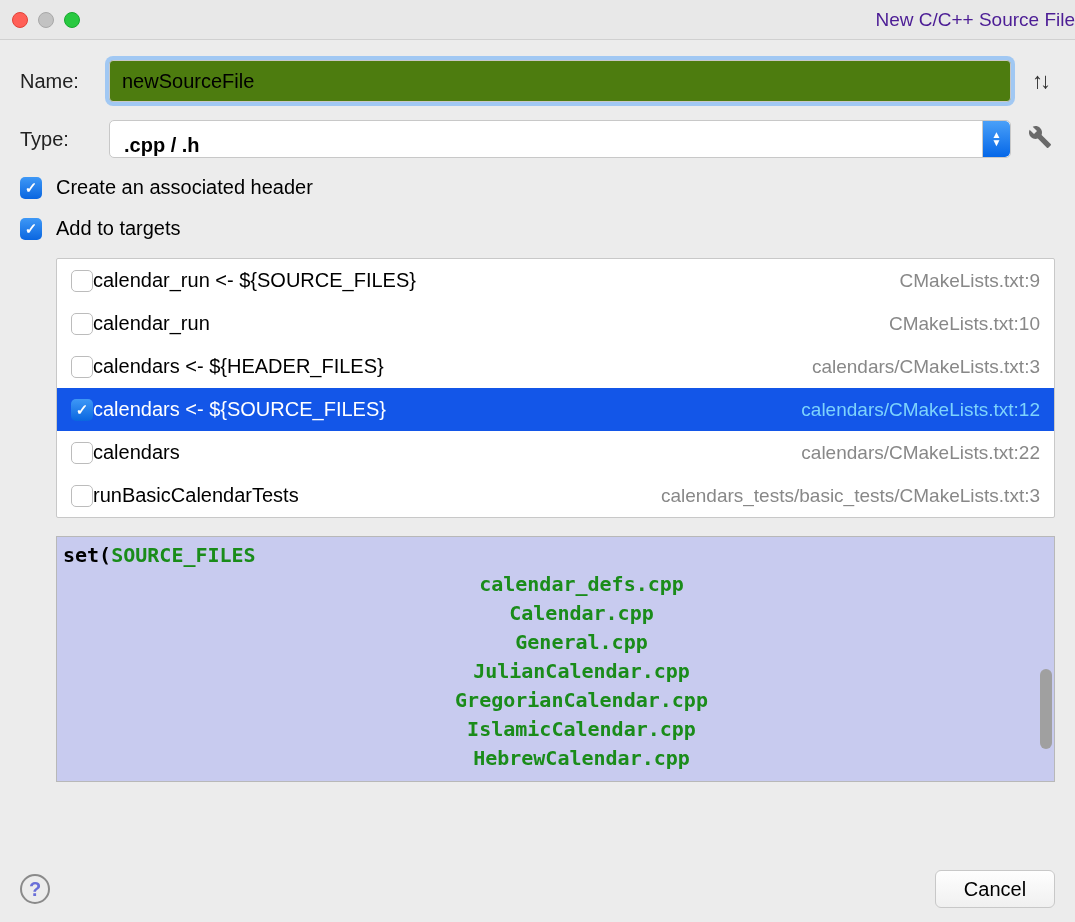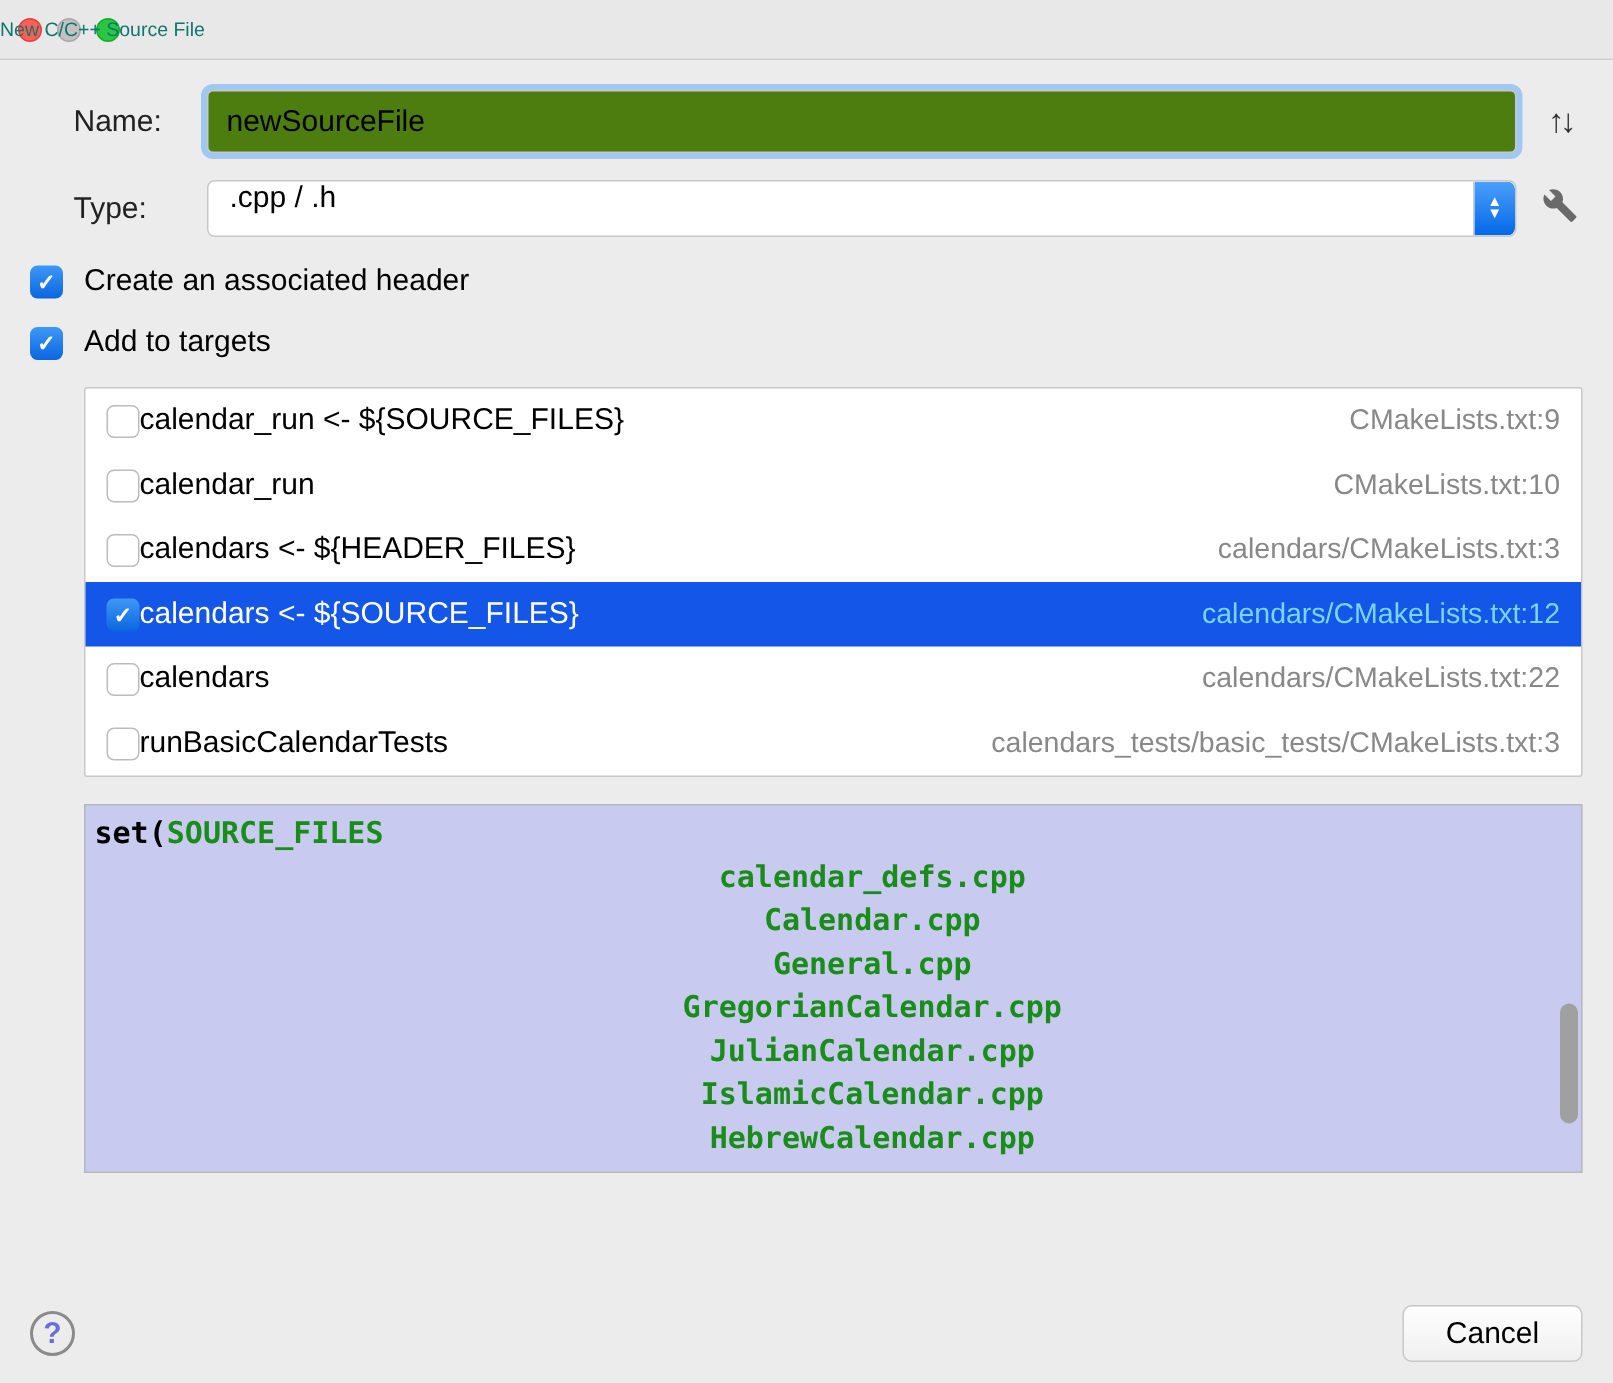--- a/index.html
+++ b/index.html
@@ -27,34 +27,33 @@
       width: 16px;
       height: 16px;
       border-radius: 50%;
     }
     .red { background: #ff5f57; border: 1px solid #e24238; }
     .yellow { background: #c2c2c2; border: 1px solid #a8a8a8; }
     .green { background: #28c940; border: 1px solid #17a82e; }
     .title {
       position: absolute;
       left: 0; right: 0;
-      text-align: left;
-      font-size: 13px;
-      color: #0f766e;
+      text-align: right;
+      font-size: 19px;
+      color: #4c1d95;
       pointer-events: none;
     }
     .content {
       padding: 20px 20px 0 20px;
     }
     .row {
       display: flex;
       align-items: center;
       margin-bottom: 18px;
       gap: 14px;
-      margin-left: 29px;
     }
     .label {
       width: 75px;
       font-size: 20px;
       color: #222;
     }
     .name-input {
       flex: 1;
       height: 42px;
       border: 1px solid #c8c8c8;
@@ -68,29 +67,30 @@
     .updown-icon {
       font-size: 22px;
       color: #333;
       width: 30px;
       text-align: center;
       letter-spacing: -3px;
     }
     .type-select {
       flex: 1;
       display: flex;
-      align-items: flex-start;
+      align-items: flex-end;
       justify-content: space-between;
       height: 38px;
       background: #fff;
       border: 1px solid #c8c8c8;
       border-radius: 5px;
       padding-left: 14px;
       font-size: 20px;
       overflow: hidden;
+      font-weight: bold;
     }
     .select-button {
       background: linear-gradient(#4aa0f8, #0567e8);
       width: 28px;
       height: 100%;
       display: flex;
       flex-direction: column;
       align-items: center;
       justify-content: center;
       color: white;
@@ -301,22 +301,22 @@
         <div class="target-name">runBasicCalendarTests</div>
         <div class="target-loc">calendars_tests/basic_tests/CMakeLists.txt:3</div>
       </div>
     </div>
 
   <div class="code-preview" id="code-preview">
       <div class="code-line"><span class="kw">set(</span><span class="var">SOURCE_FILES</span></div>
       <div class="code-line indent"><span class="file">calendar_defs.cpp</span></div>
       <div class="code-line indent"><span class="file">Calendar.cpp</span></div>
       <div class="code-line indent"><span class="file">General.cpp</span></div>
+      <div class="code-line indent"><span class="file">JulianCalendar.cpp</span></div>
       <div class="code-line indent"><span class="file">GregorianCalendar.cpp</span></div>
-      <div class="code-line indent"><span class="file">JulianCalendar.cpp</span></div>
       <div class="code-line indent"><span class="file">IslamicCalendar.cpp</span></div>
       <div class="code-line indent"><span class="file">HebrewCalendar.cpp</span></div>
     <div class="scrollbar-track">
       <div class="scrollbar-thumb"></div>
     </div>
   </div>
 
 </div>
 
 <div class="footer">

